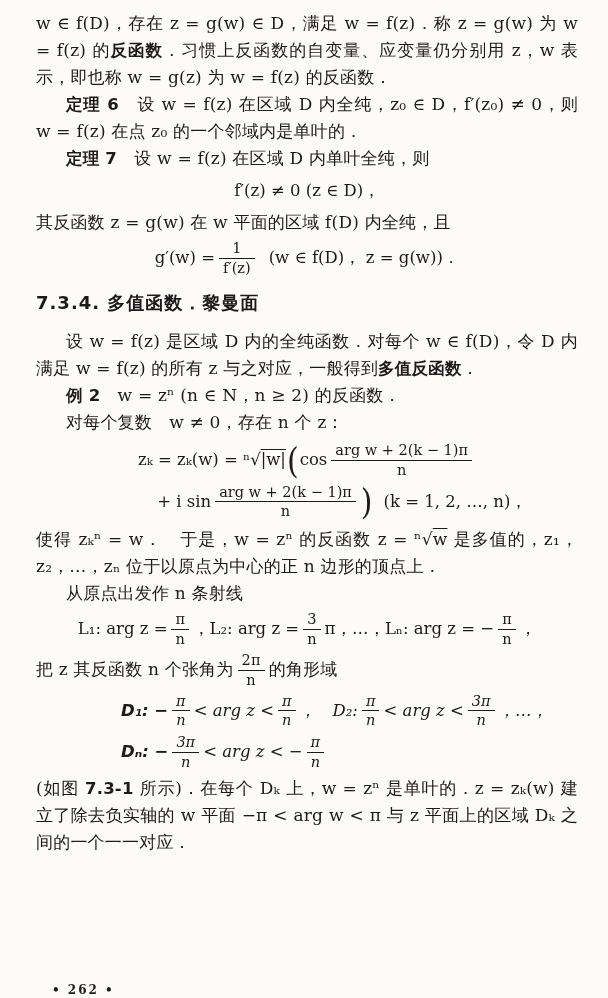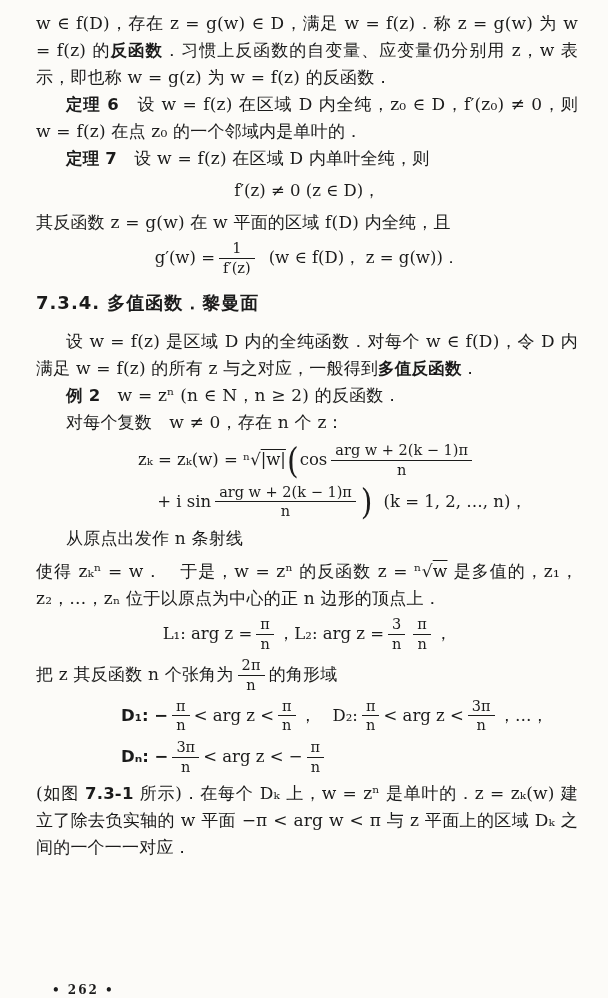--- a/index.html
+++ b/index.html
@@ -40,21 +40,21 @@
     line-height:26px;
     text-indent:0;
   }
   .formula{
     margin:5px 0;
     font-size:16.5px;
     line-height:27px;
     text-align:center;
     white-space:nowrap;
   }
-  .formula.leftpad{text-align:left;padding-left:85px;}
+  .formula.leftpad{text-align:left;padding-left:85px;font-style:italic;}
   .formula .gap{display:inline-block;width:10px;}
   .frac{
     display:inline-block;
     vertical-align:middle;
     text-align:center;
     margin:0 4px;
     font-size:14.5px;
     line-height:1.15;
   }
   .frac .num{display:block;padding:0 4px 1px 4px;}
@@ -108,26 +108,26 @@
 
     <p class="bp indent">对每个复数　w ≠ 0，存在 n 个 z：</p>
 
     <div class="formula mt6">
       <span>zₖ = zₖ(w) = ⁿ√</span><span class="ov">|w|</span><span class="bigparen">(</span><span>cos</span><span class="frac"><span class="num">arg w + 2(k − 1)π</span><span class="den">n</span></span>
     </div>
     <div class="formula f3line2">
       <span>+ i sin</span><span class="frac"><span class="num">arg w + 2(k − 1)π</span><span class="den">n</span></span><span class="bigparen">)</span><span class="gap"></span><span>(k = 1, 2, …, n)，</span>
     </div>
 
+    <p class="bp mt6"><span>使得 zₖⁿ = w．　于是，w = zⁿ 的反函数 z = ⁿ√</span><span class="ov">w</span><span> 是多值的，z₁，z₂，…，zₙ 位于以原点为中心的正 n 边形的顶点上．</span></p>
+
     <p class="bp indent">从原点出发作 n 条射线</p>
 
-    <p class="bp mt6"><span>使得 zₖⁿ = w．　于是，w = zⁿ 的反函数 z = ⁿ√</span><span class="ov">w</span><span> 是多值的，z₁，z₂，…，zₙ 位于以原点为中心的正 n 边形的顶点上．</span></p>
-
     <div class="formula mt4">
-      <span>L₁: arg z =</span><span class="frac"><span class="num">π</span><span class="den">n</span></span><span>，L₂: arg z =</span><span class="frac"><span class="num">3</span><span class="den">n</span></span><span class="frac"><span class="num">π</span><span class="den">n</span></span><span>，</span>
+      <span>L₁: arg z =</span><span class="frac"><span class="num">π</span><span class="den">n</span></span><span>，L₂: arg z =</span><span class="frac"><span class="num">3</span><span class="den">n</span></span><span>π，…，Lₙ: arg z = −</span><span class="frac"><span class="num">π</span><span class="den">n</span></span><span>，</span>
     </div>
 
     <p class="bp mt4"><span>把 z 其反函数 n 个张角为</span><span class="frac"><span class="num">2π</span><span class="den">n</span></span><span>的角形域</span></p>
 
     <div class="formula leftpad mt4">
       <span class="bd">D₁: −</span><span class="frac"><span class="num">π</span><span class="den">n</span></span><span>&lt; arg z &lt;</span><span class="frac"><span class="num">π</span><span class="den">n</span></span><span>，　D₂:</span><span class="frac"><span class="num">π</span><span class="den">n</span></span><span>&lt; arg z &lt;</span><span class="frac"><span class="num">3π</span><span class="den">n</span></span><span>，…，</span>
     </div>
 
     <div class="formula leftpad mt4">
       <span class="bd">Dₙ: −</span><span class="frac"><span class="num">3π</span><span class="den">n</span></span><span>&lt; arg z &lt; −</span><span class="frac"><span class="num">π</span><span class="den">n</span></span>

